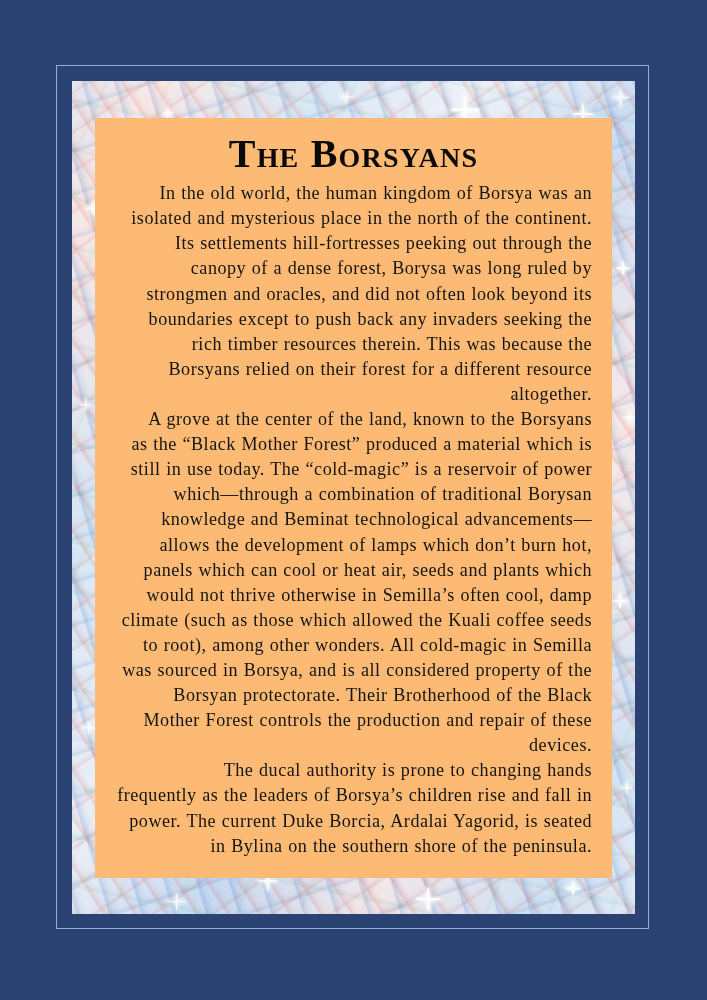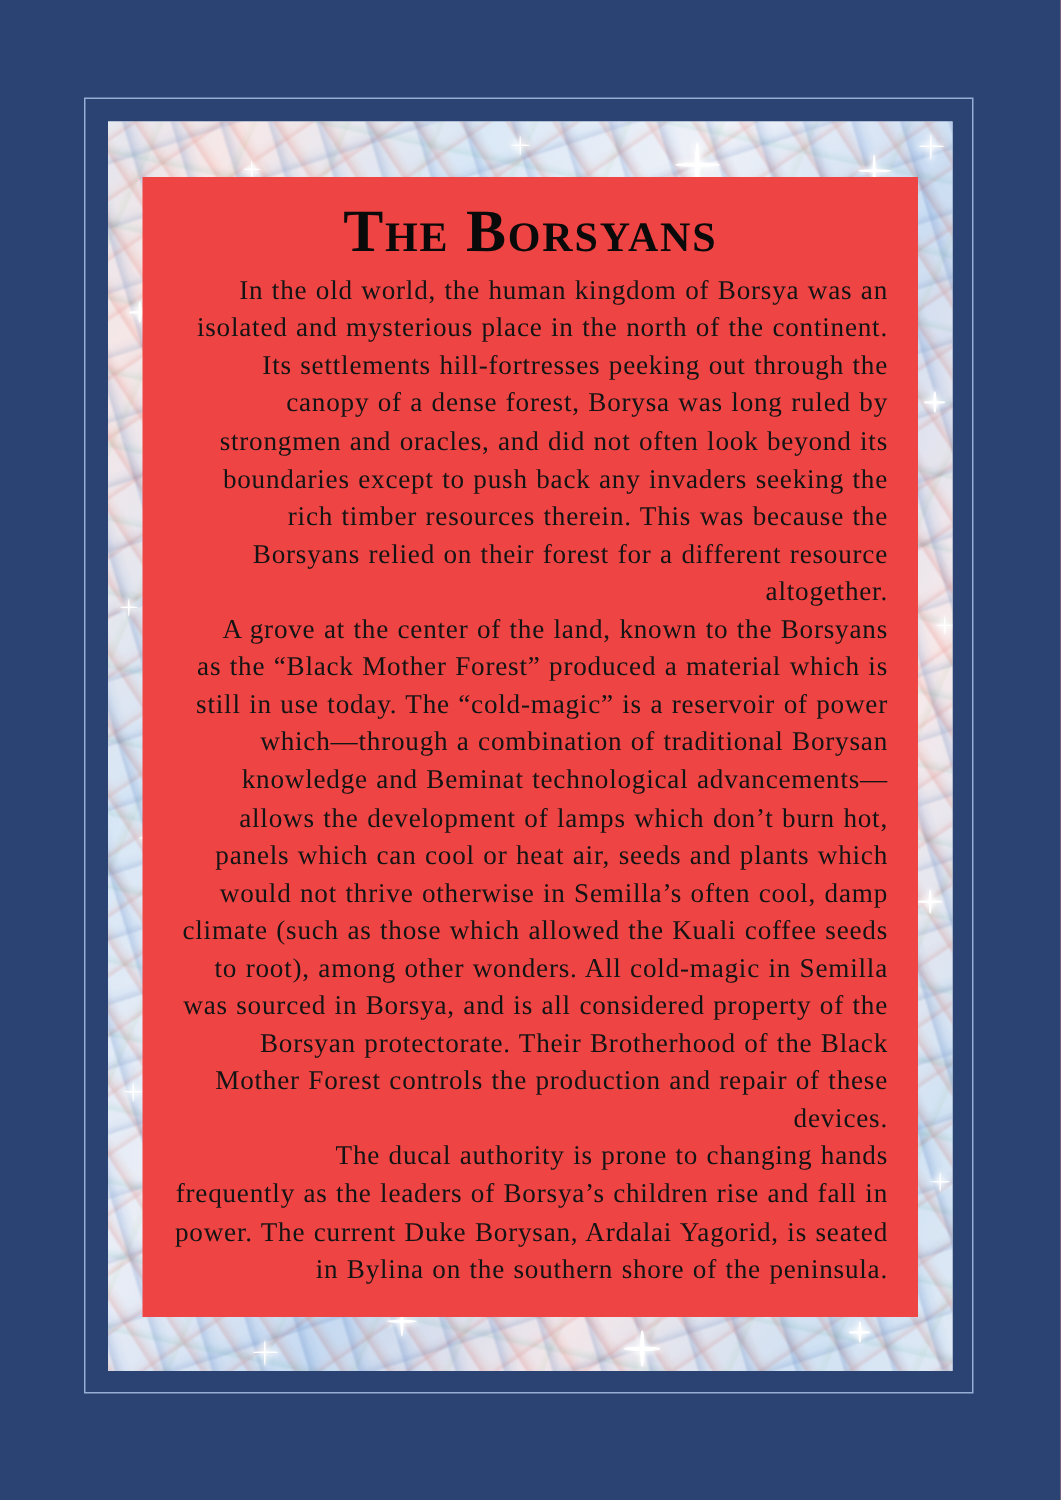--- a/index.html
+++ b/index.html
@@ -142,21 +142,21 @@
     box-shadow: 0 0 4px 1px rgba(255,255,255,0.95);
   }
 
   
   .card {
     position: absolute;
     left: 95px;
     top: 118px;
     width: 517px;
     height: 760px;
-    background: #ef4444;
+    background: #fdba74;
     box-sizing: border-box;
     padding: 14px 20px 0 20px;
   }
 
   .title {
     margin: 0 0 6px 0;
     text-align: center;
     color: #0a0a0a;
     font-family: "Liberation Serif", "DejaVu Serif", serif;
     font-weight: bold;
@@ -217,17 +217,17 @@
         <div class="sparkle" style="left: 264px; top: 776px; width: 12px; height: 12px;"></div>
         <div class="sparkle" style="left: 494px; top: 800px; width: 14px; height: 14px;"></div>
       </div>
   </div>
 
   <div class="card">
     <h1 class="title">The Borsyans</h1>
     <div class="body-text" id="body-host">
         <p>In the old world, the human kingdom of Borsya was an isolated and mysterious place in the north of the continent. Its settlements hill-fortresses peeking out through the canopy of a dense forest, Borysa was long ruled by strongmen and oracles, and did not often look beyond its boundaries except to push back any invaders seeking the rich timber resources therein. This was because the Borsyans relied on their forest for a different resource altogether.</p>
         <p>A grove at the center of the land, known to the Borsyans as the “Black Mother Forest” produced a material which is still in use today. The “cold-magic” is a reservoir of power which—through a combination of traditional Borysan knowledge and Beminat technological advancements—allows the development of lamps which don’t burn hot, panels which can cool or heat air, seeds and plants which would not thrive otherwise in Semilla’s often cool, damp climate (such as those which allowed the Kuali coffee seeds to root), among other wonders. All cold-magic in Semilla was sourced in Borsya, and is all considered property of the Borsyan protectorate. Their Brotherhood of the Black Mother Forest controls the production and repair of these devices.</p>
-        <p>The ducal authority is prone to changing hands frequently as the leaders of Borsya’s children rise and fall in power. The current Duke Borysan, Ardalai Yagorid, is seated in Bylina on the southern shore of the peninsula.</p>
+        <p>The ducal authority is prone to changing hands frequently as the leaders of Borsya’s children rise and fall in power. The current Duke Borcia, Ardalai Yagorid, is seated in Bylina on the southern shore of the peninsula.</p>
       </div>
   </div>
 
 </div>
 
 </body></html>

